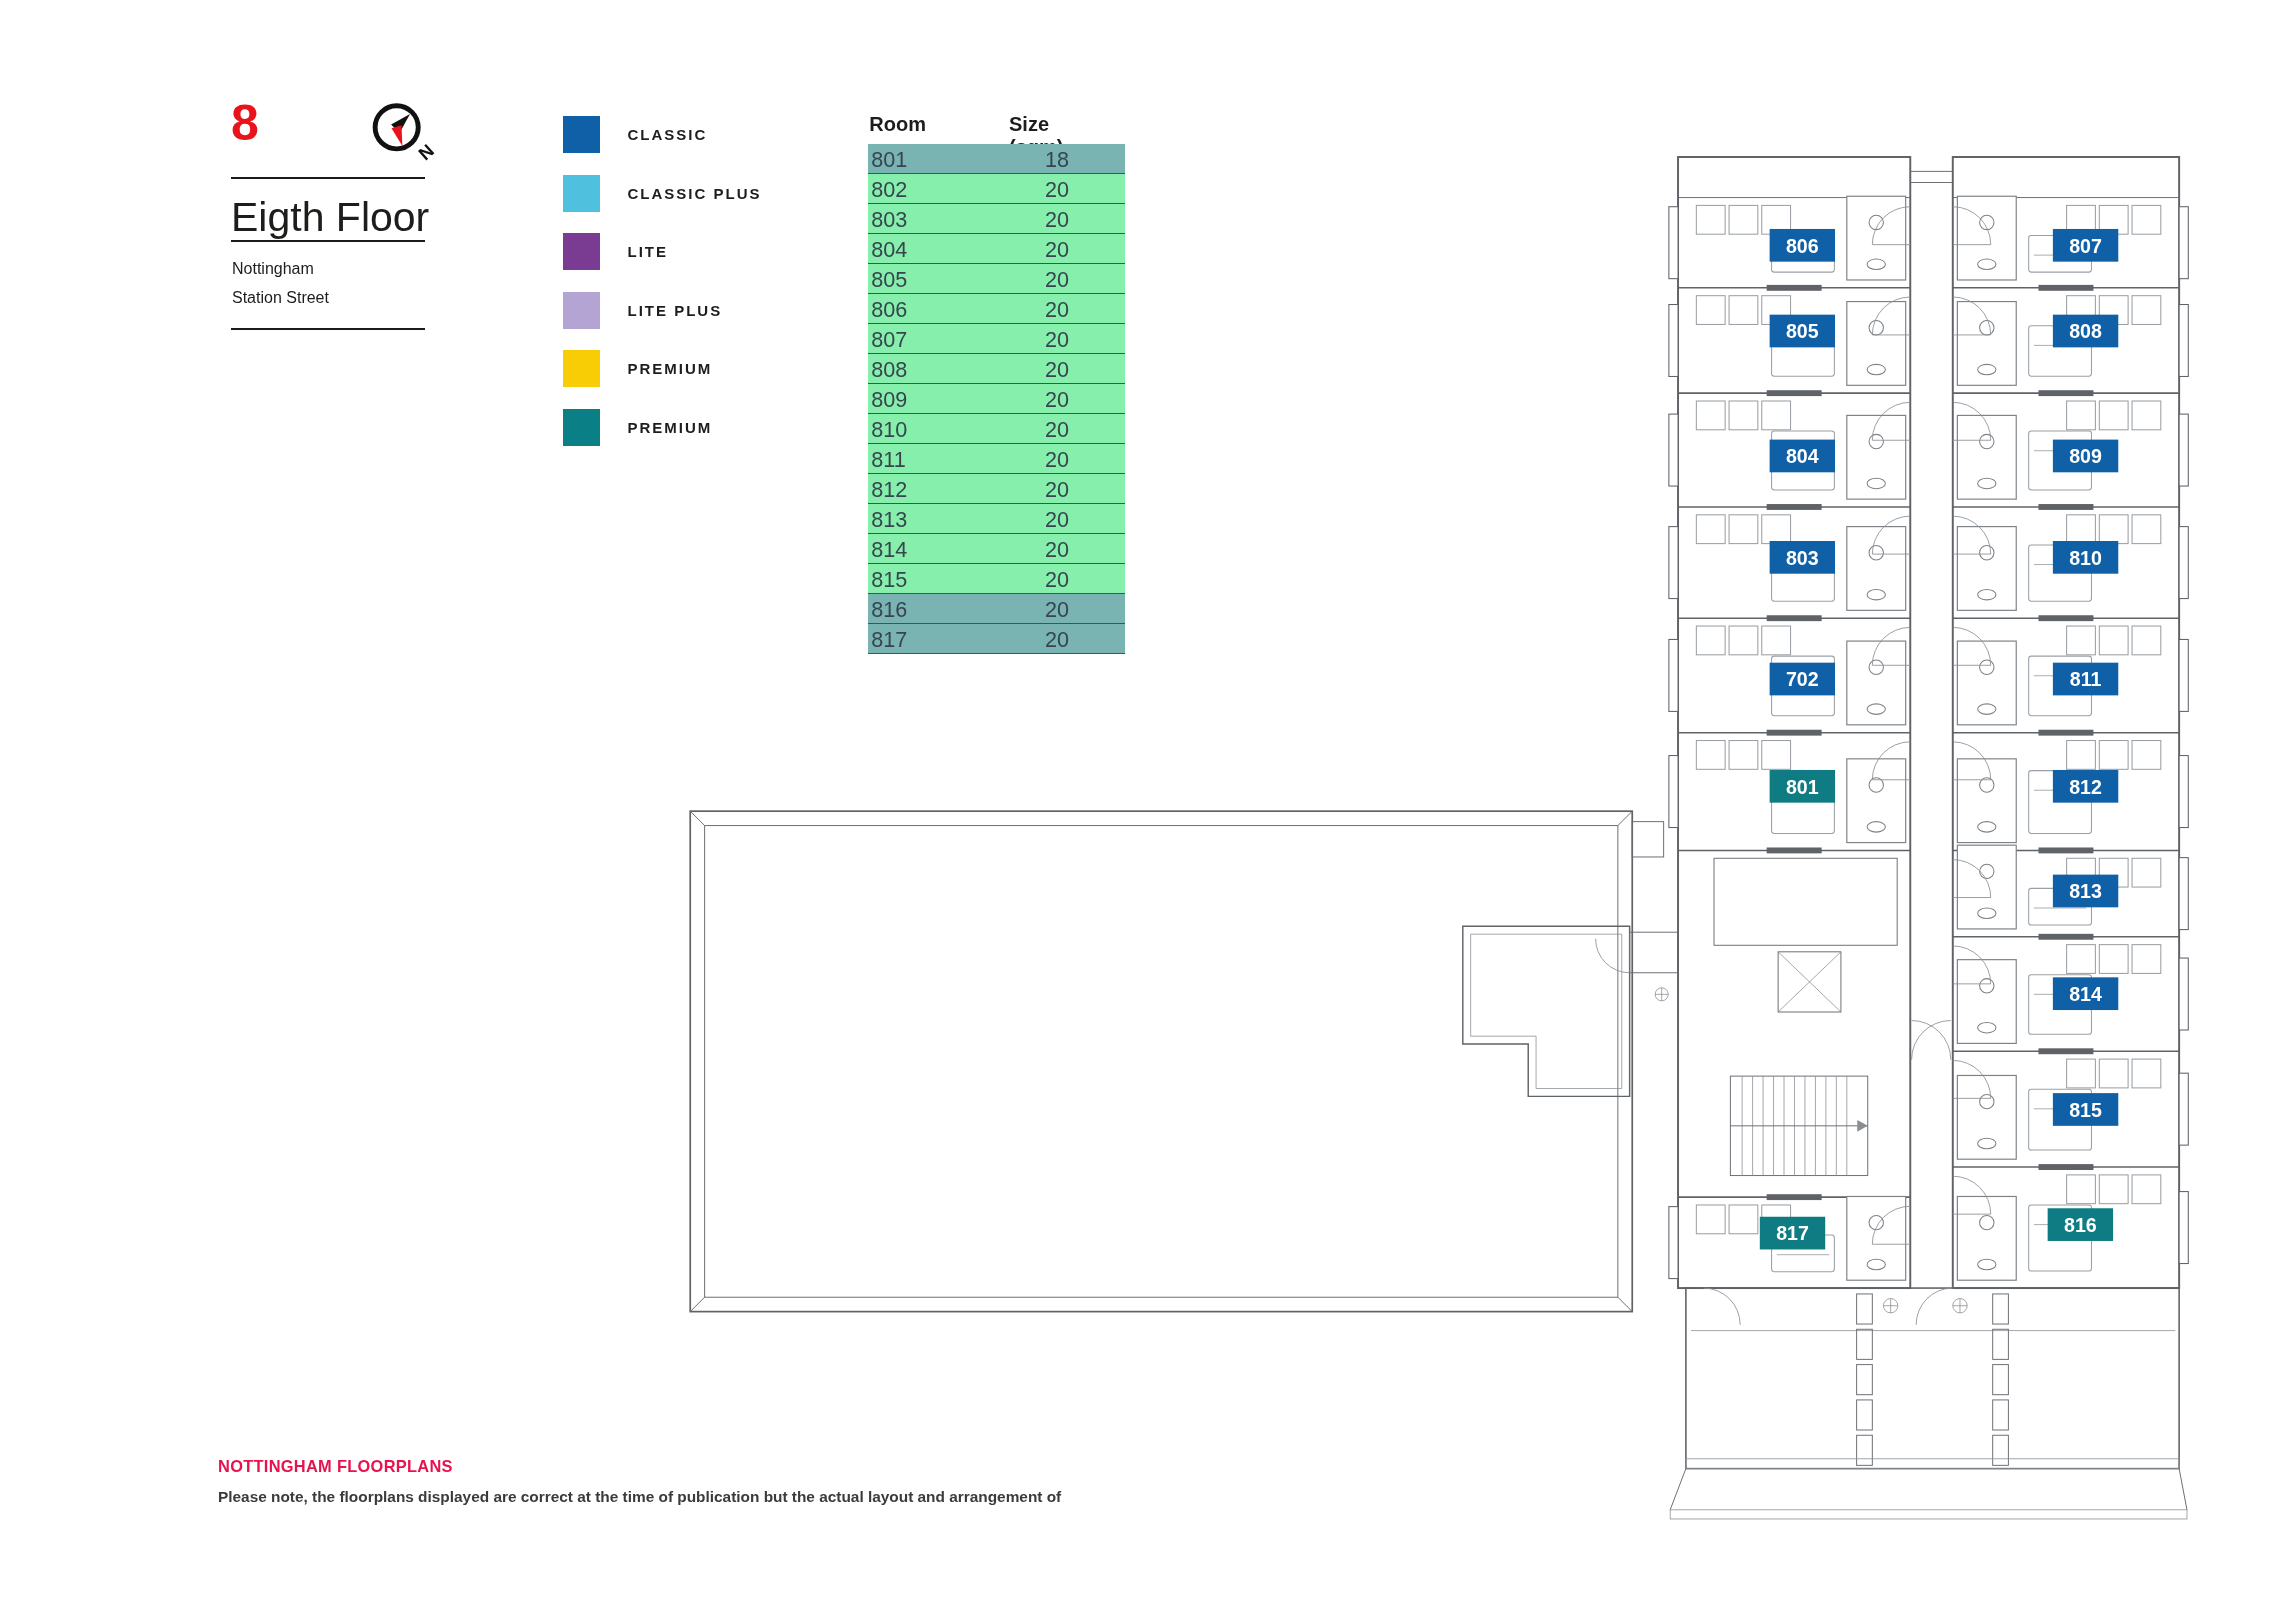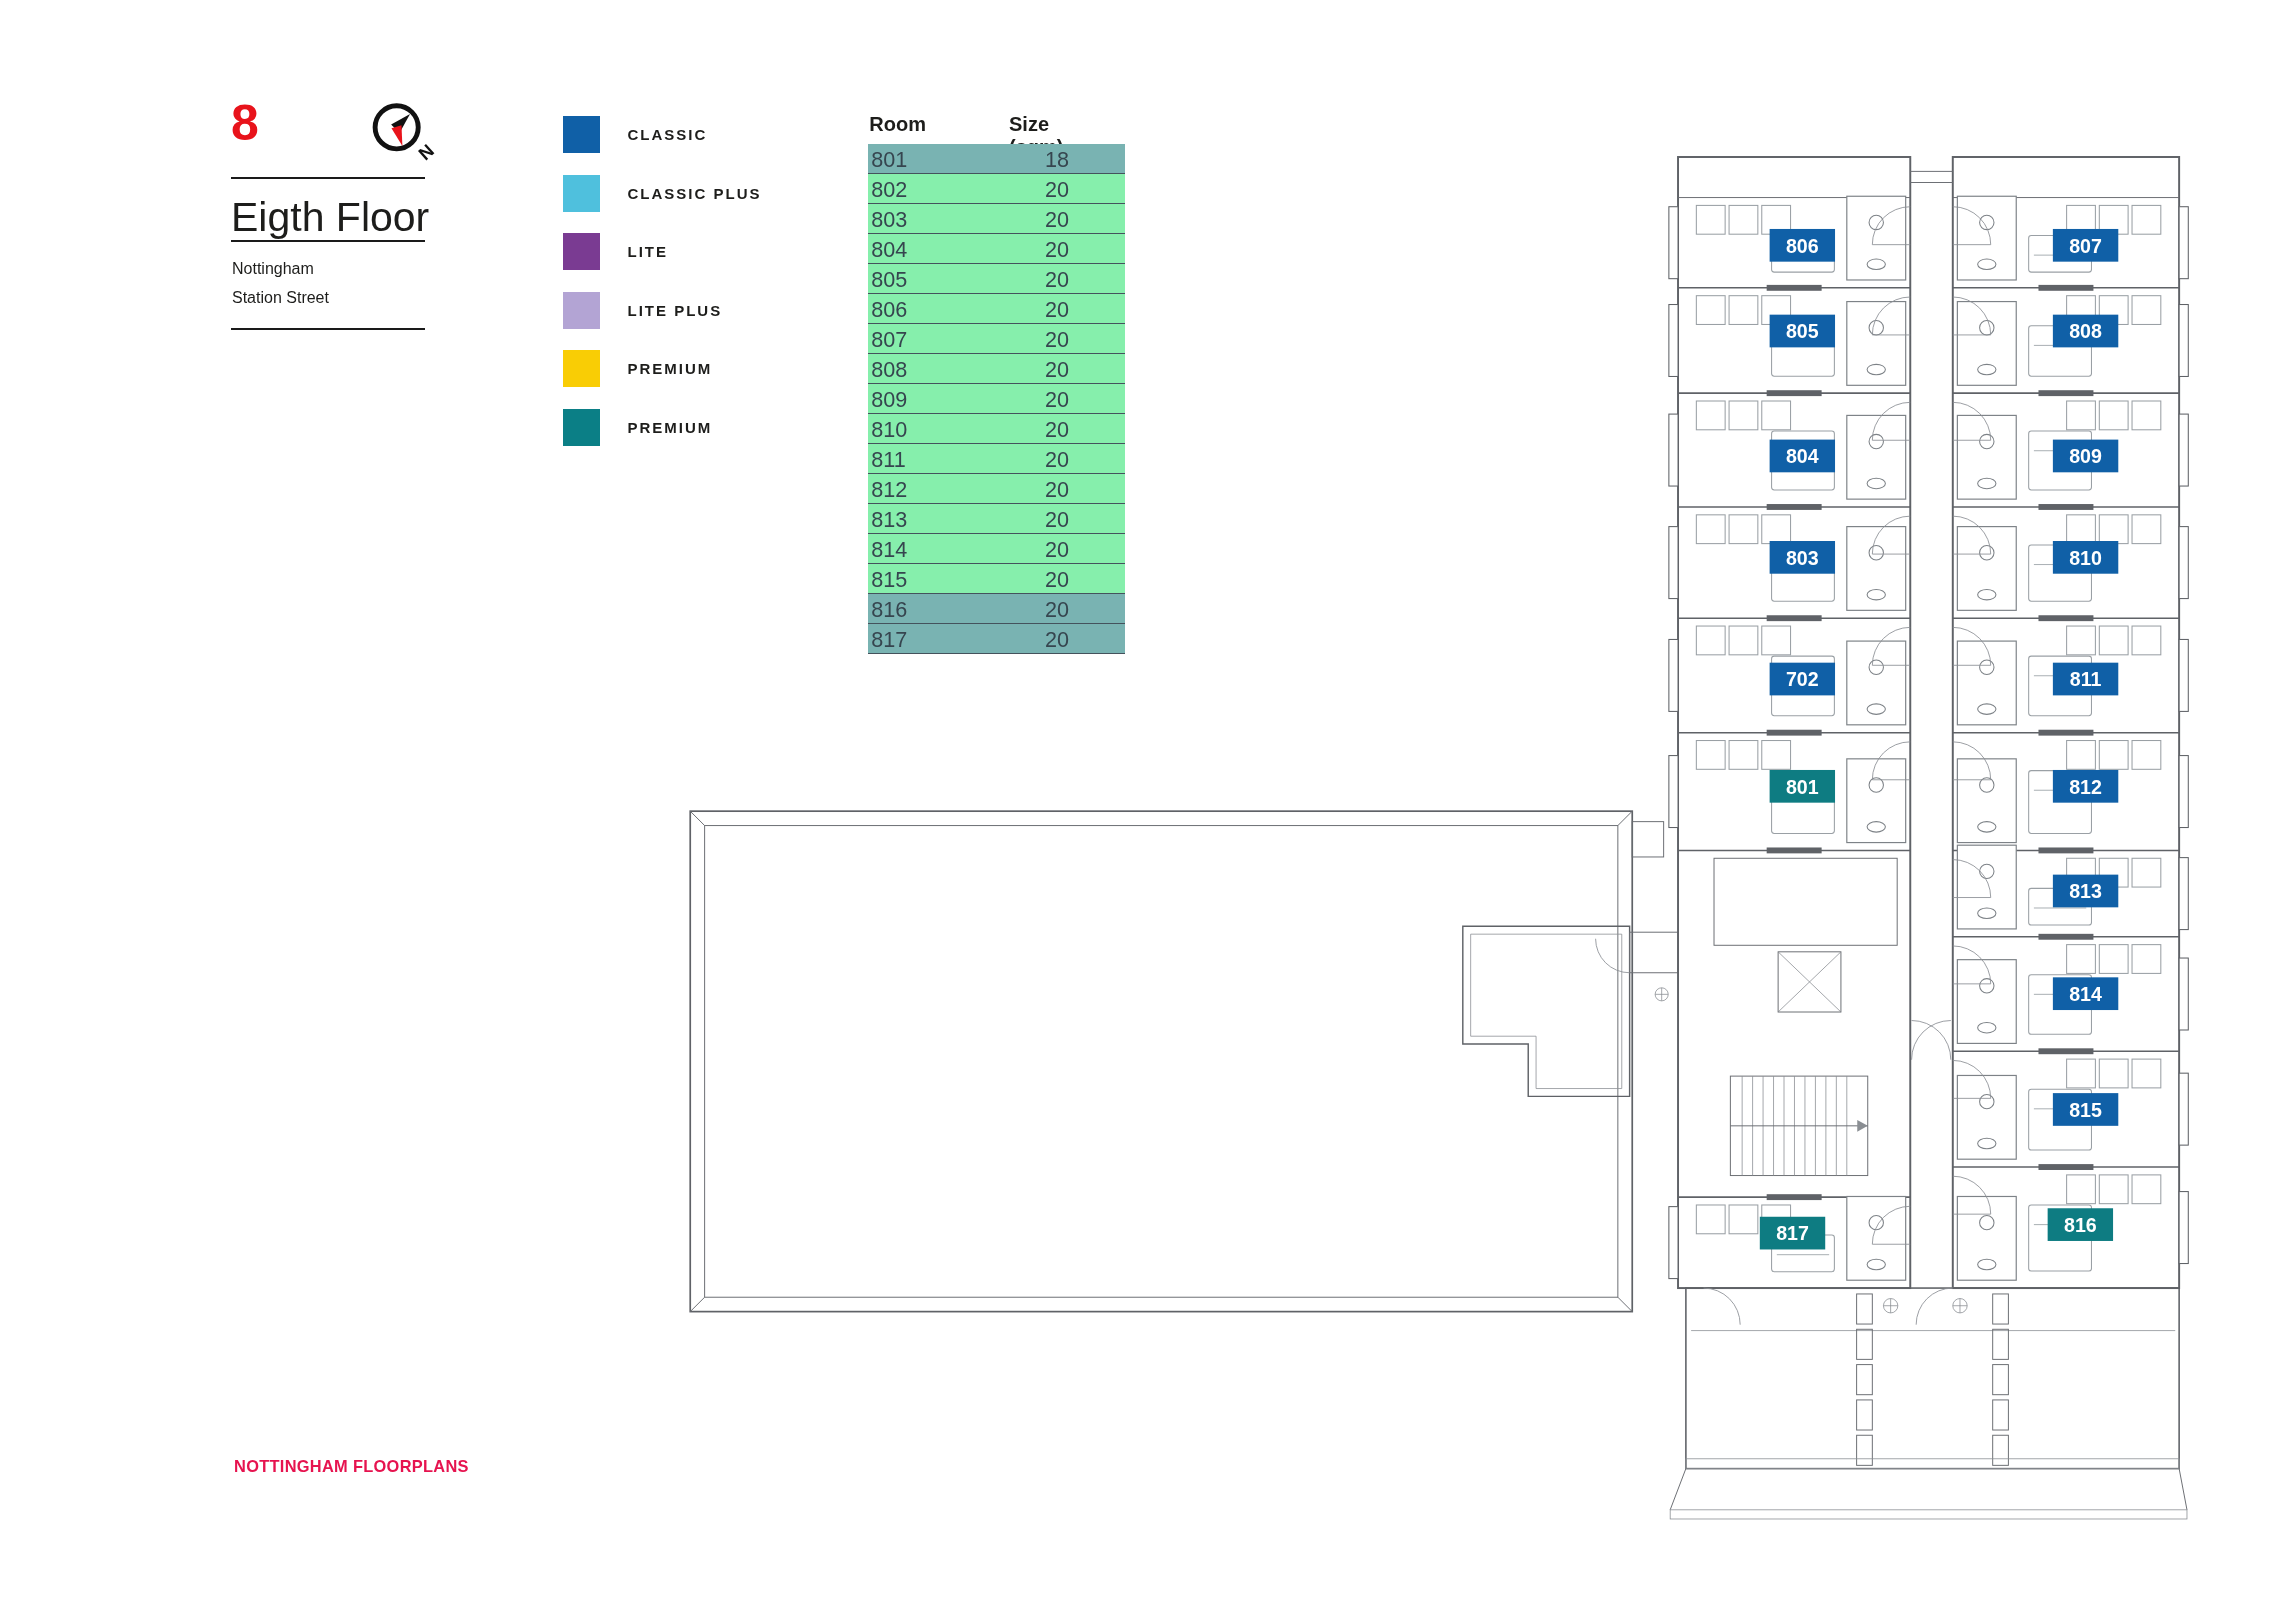--- a/index.html
+++ b/index.html
@@ -22,21 +22,21 @@
   .tbl-head{position:relative;height:31px;font-size:20px;font-weight:700;color:#1d1d1b;}
   .th-room{position:absolute;left:1.3px;top:0;}
   .th-size{position:absolute;left:141px;top:0;}
   .trow{position:relative;width:257px;height:29px;border-bottom:1px solid #44525c;
         box-sizing:content-box;font-size:21.6px;color:#36454f;}
   .trow .rm{position:absolute;left:3.3px;top:2.6px;}
   .trow .sz{position:absolute;left:177px;top:2.6px;}
   .row-blue{background:#86efac;}
   .row-teal{background:#79b3b2;}
   
-  .footer{left:234px;top:1457px;}
+  .footer{left:218px;top:1457px;}
   .foot-head{font-size:16.4px;font-weight:700;color:#e6134f;letter-spacing:0.3px;margin-bottom:9.2px;}
   .foot-line{font-size:15.4px;font-weight:700;color:#3b3b3a;line-height:23.6px;}
   
   svg.plan{position:absolute;left:0;top:0;width:2295px;height:1623px;}
   .outline{fill:none;stroke:#5f6267;stroke-width:3;}
   .wall{stroke:#5f6267;stroke-width:2.4;}
   .wallseg{fill:#5f6267;}
   .thin{fill:none;stroke:#6a6d72;stroke-width:1.5;}
   .thin2{fill:none;stroke:#8a8e93;stroke-width:1.2;}
   .win{fill:#ffffff;stroke:#5f6267;stroke-width:1.6;}
@@ -178,20 +178,21 @@
      </div>
         <div class="trow row-teal">
        <span class="rm">817</span>
        <span class="sz">20</span>
      </div>
       </div>
   </div>
 
   <div class="abs footer">
     <div class="foot-head">NOTTINGHAM FLOORPLANS</div>
+    <div class="foot-line">Please note, the floorplans displayed are correct at the time of publication but the actual layout and arrangement of</div>
   </div>
 
   <svg class="plan" viewBox="0 0 3508 2481">
     <defs>
       <pattern id="hatch" width="7" height="16" patternUnits="userSpaceOnUse">
         <line x1="3.5" y1="0" x2="3.5" y2="16" stroke="#6a6d72" stroke-width="1.2"></line>
       </pattern>
     </defs>
 
     <g>

